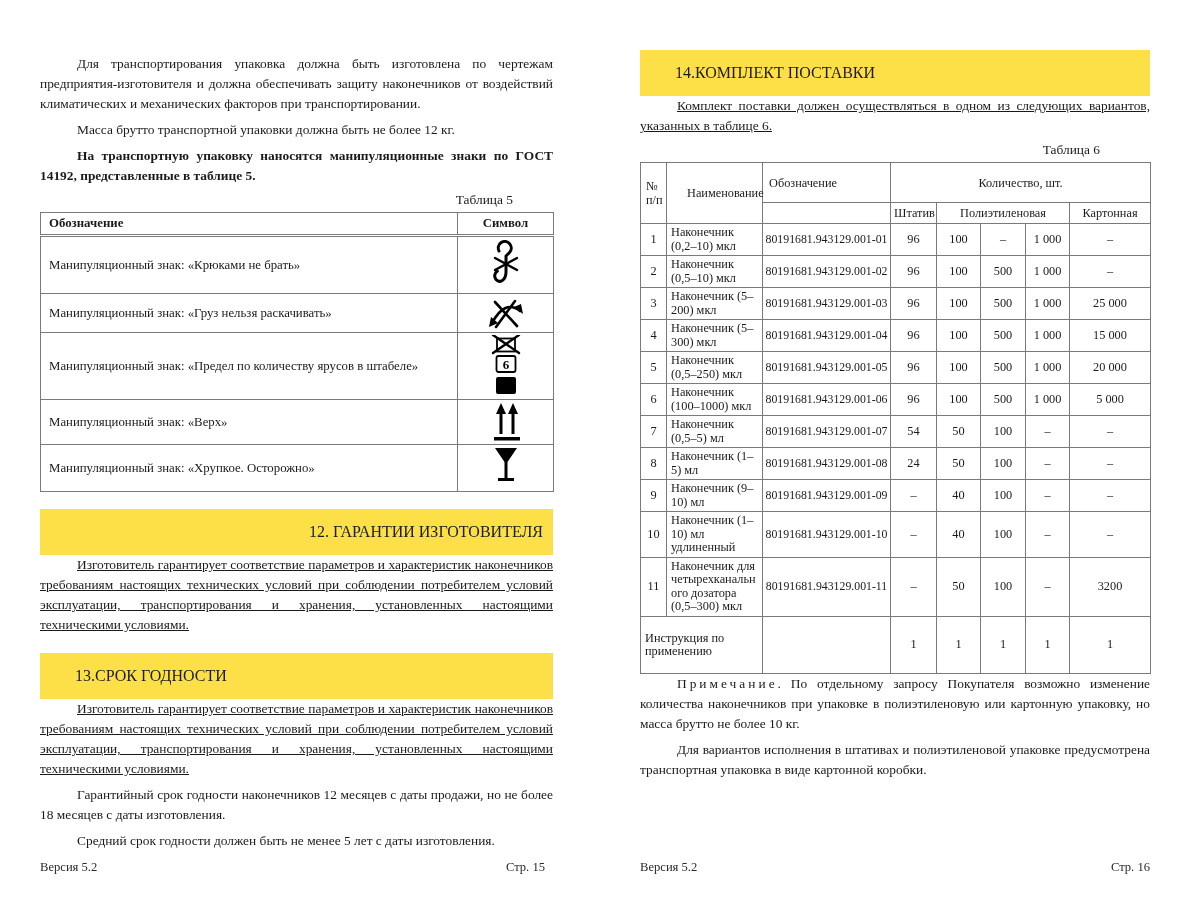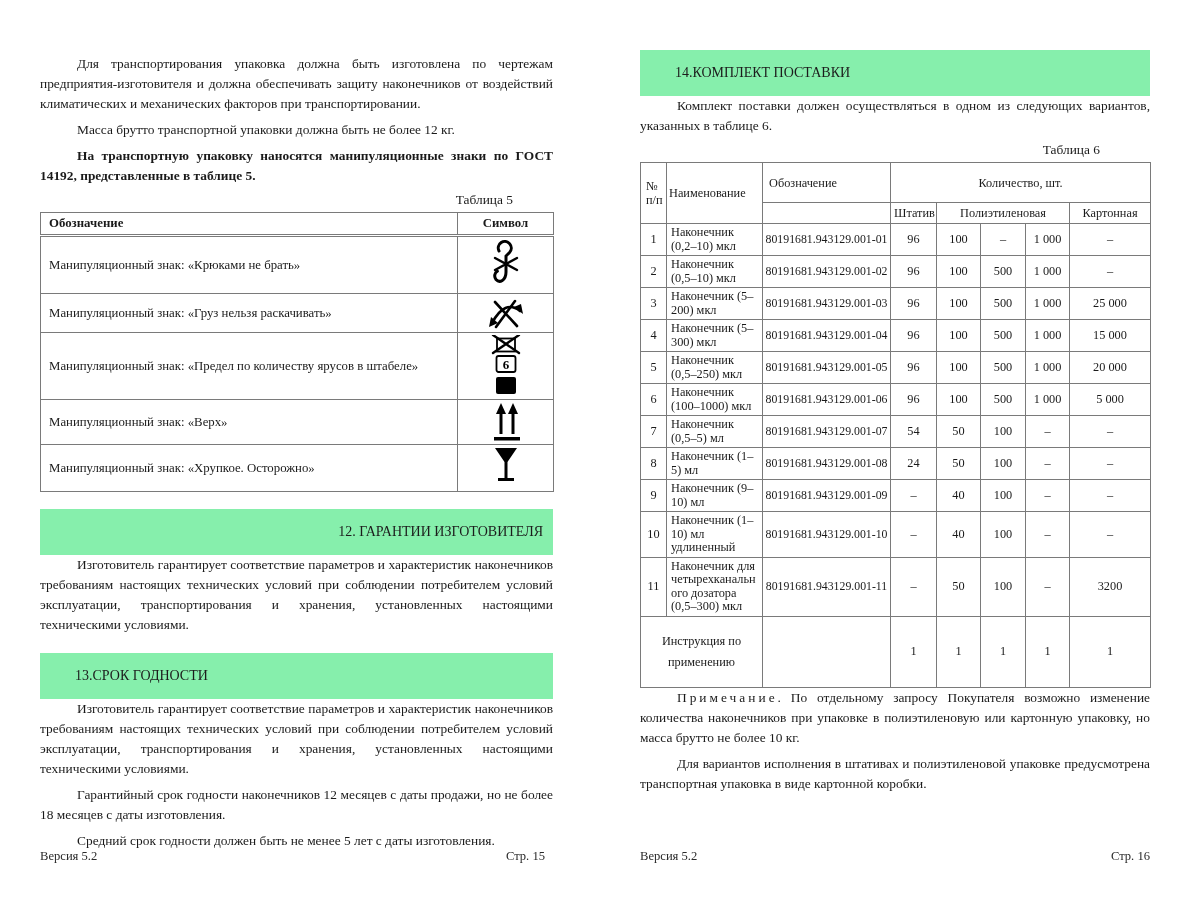--- a/index.html
+++ b/index.html
@@ -26,45 +26,45 @@
   
   .t5{width:513px;}
   .t5 th{font-size:12.8px;font-weight:bold;padding:3px 8px;border-bottom:3px double #7a7a7a;}
   .t5 .t5-h-label{text-align:left;}
   .t5 .t5-h-sym{text-align:center;}
   .t5 td.lbl{font-size:12.8px;padding:4px 8px;text-align:left;vertical-align:middle;}
   .t5 td.sym{text-align:center;vertical-align:middle;padding:2px;}
   .t5 svg{display:inline-block;vertical-align:middle;}
 
   
-  .section-header{background:#86efac;padding:13px 10px 13px 35px;font-size:14px;line-height:20px;color:#1c1c1c;}
+  .section-header{background:#fde047;padding:13px 10px 13px 35px;font-size:16px;line-height:20px;color:#1c1c1c;}
   .sh-12{margin-top:17px;text-align:right;}
   .sh-13{margin-top:18px;}
   .sh-14{margin-top:10px;}
-  .after-header{margin-top:13px;}
+  .after-header{margin-top:13px;text-decoration:underline;}
 
   
   .t6{width:510px;font-size:12.3px;}
   .t6 th{font-weight:normal;font-size:12.3px;padding:2px 3px;text-align:center;vertical-align:middle;line-height:14px;}
   .t6 .h-num{text-align:left;padding-left:5px;}
   .t6 .h-num span{display:block;line-height:14px;}
-  .t6 .h-name{text-align:left;padding-left:2px;}
+  .t6 .h-name{text-align:left;padding-left:20px;}
   .t6 .h-code{text-align:left;padding-left:6px;height:40px;}
   .t6 .h-qty{height:40px;}
   .t6 .h-sub{height:21px;}
   .t6 td{padding:2px 3px;text-align:center;vertical-align:middle;line-height:13.5px;height:31px;}
   .t6 td.name{text-align:left;padding:2px 4px;overflow-wrap:anywhere;}
   .t6 td.code{font-size:11.8px;white-space:nowrap;padding:2px 2px;overflow:hidden;}
   .t6 tr.instr-row td{height:57px;}
-  .t6 td.instr{text-align:center;padding:14px 4px;font-size:12.3px;line-height:21px;}
+  .t6 td.instr{text-align:left;padding:14px 4px;font-size:12.3px;line-height:13px;}
 
   .note{margin-top:12px;}
   .note .sp{letter-spacing:3px;}
 
-  .footer{position:absolute;bottom:36px;left:40px;display:flex;justify-content:space-between;font-size:12.6px;color:#2a2a2a;}
+  .footer{position:absolute;bottom:25px;left:40px;display:flex;justify-content:space-between;font-size:12.6px;color:#2a2a2a;}
   .footer-left{right:55px;}
   .footer-right{right:50px;}
 
   svg .stroke{fill:none;stroke:#000;stroke-linecap:round;}
 </style>
 </head>
 <body>
 
 <div class="sheet">
 

